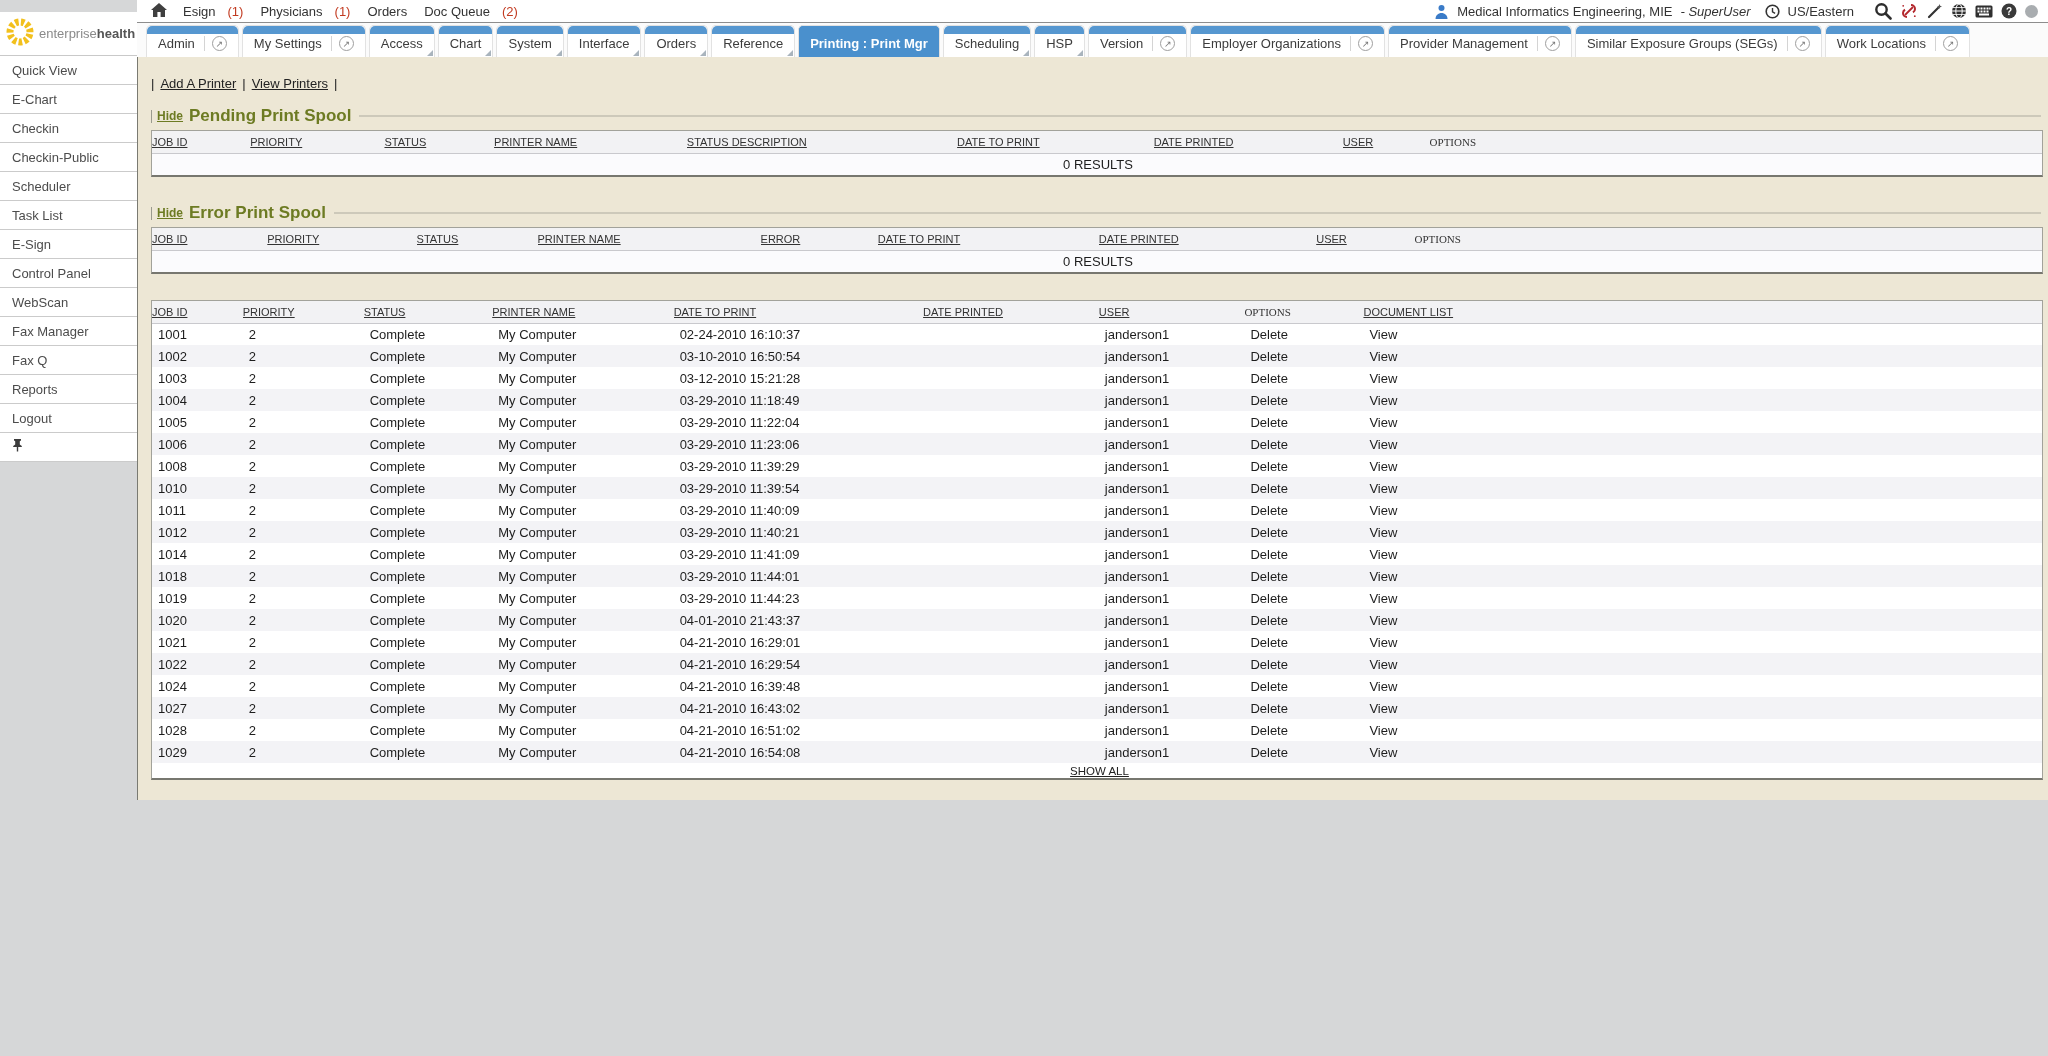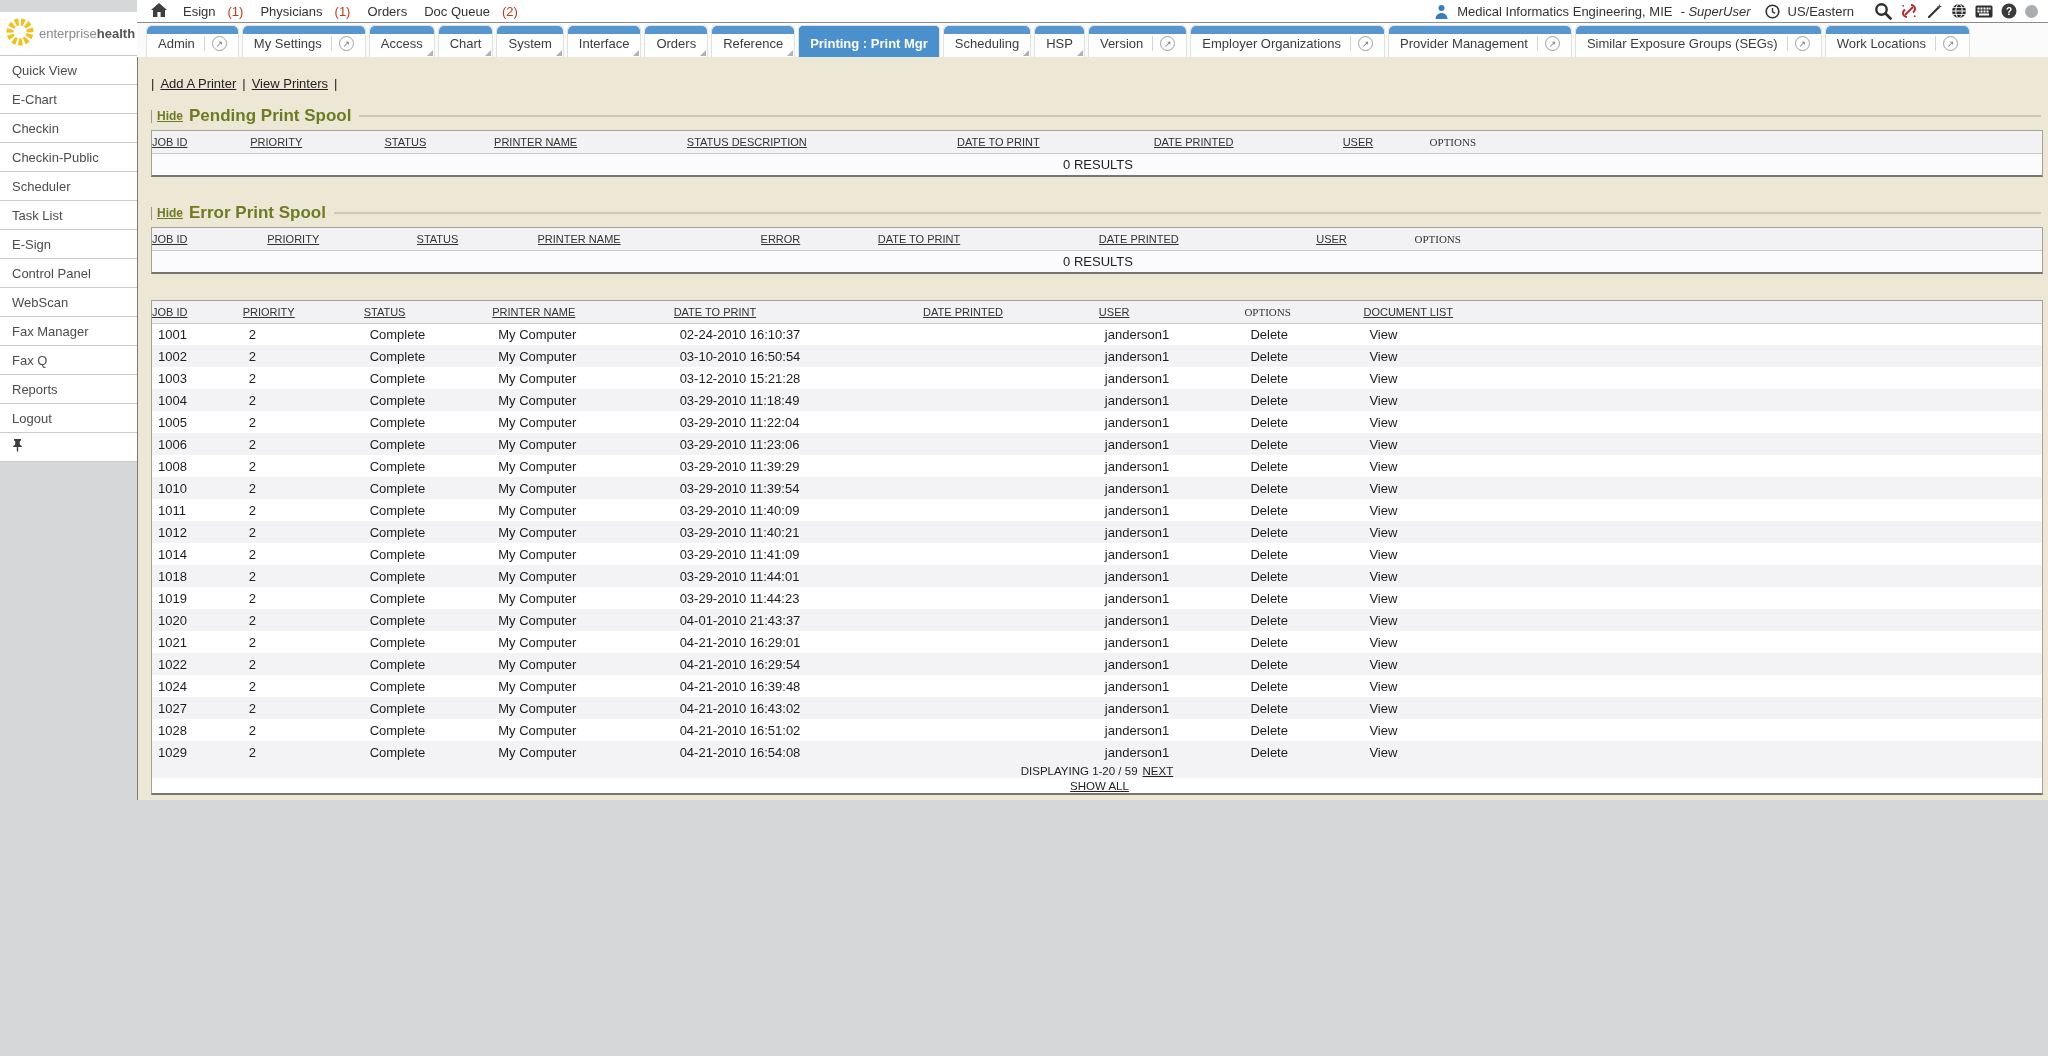--- a/index.html
+++ b/index.html
@@ -611,23 +611,19 @@
                 <td>Complete</td>
                 <td>My Computer</td>
                 <td>04-21-2010 16:54:08</td>
                 <td></td>
                 <td>janderson1</td>
                 <td class="cell-action">Delete</td>
                 <td class="cell-action">View</td>
               </tr>
             </tbody>
           </table>
-          <div class="pager-row pager-a">
-            <span>DISPLAYING 1-20 / 59</span>
-            <span class="pager-link">NEXT</span>
-          </div>
           <div class="pager-row pager-b">
             <span class="pager-link">SHOW ALL</span>
           </div>
         </div>
       </section>
     </div>
 </div>
 
 </body></html>

